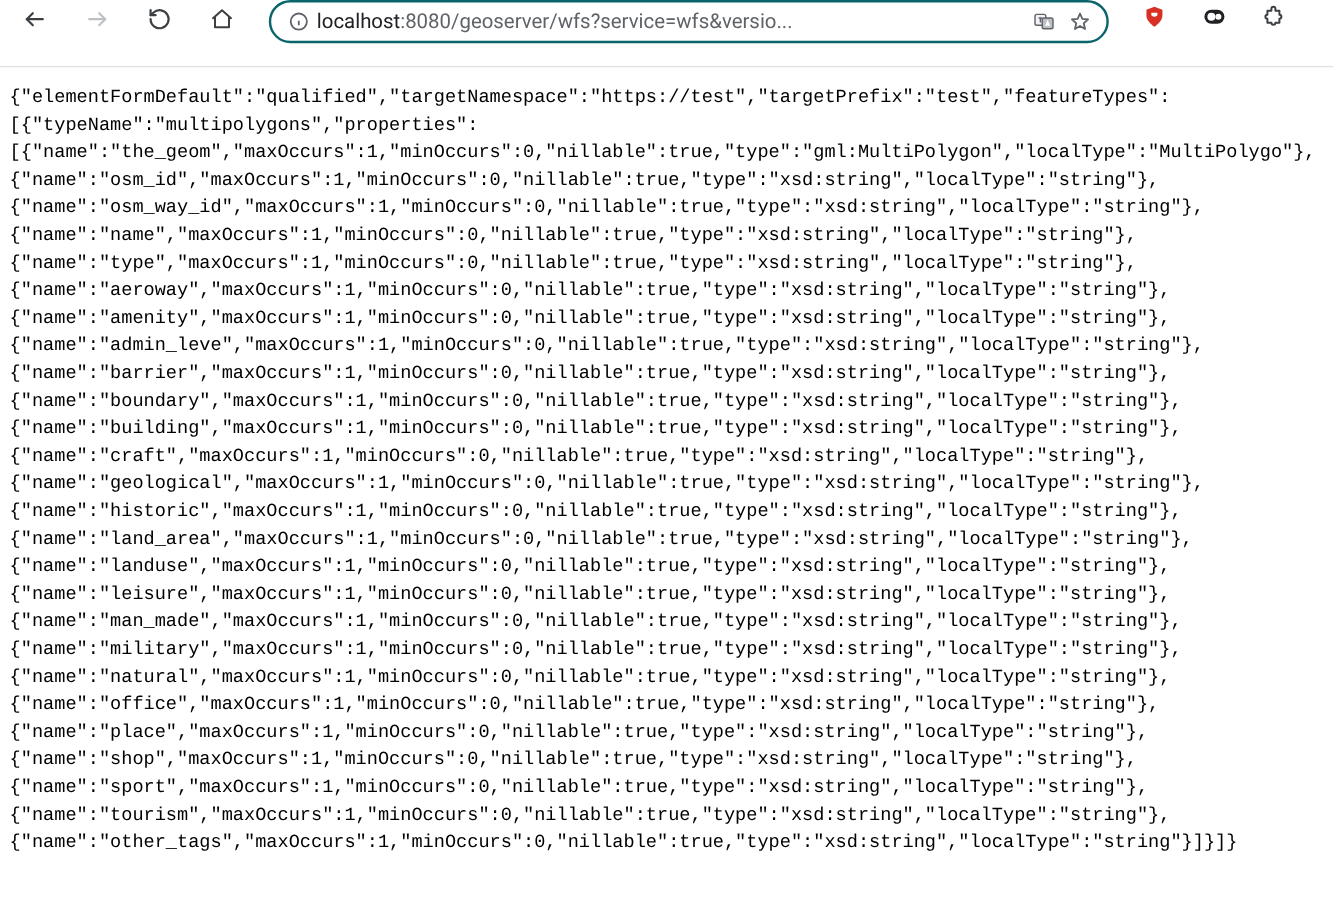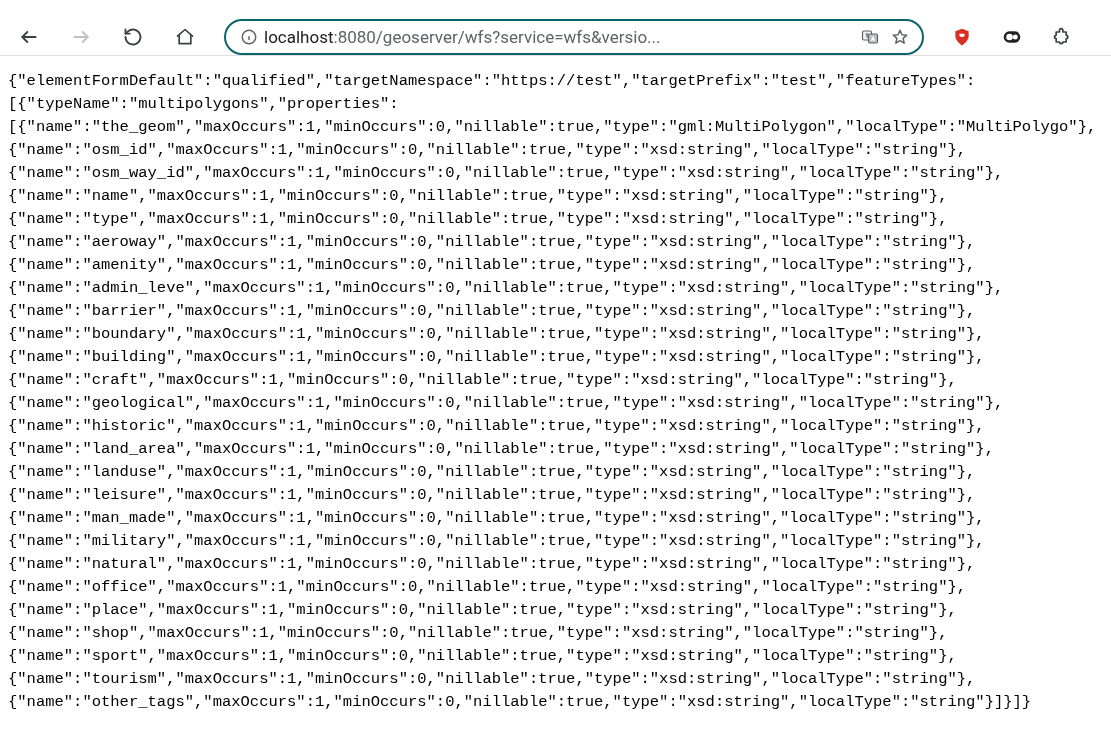--- a/index.html
+++ b/index.html
@@ -1,20 +1,20 @@
 <!DOCTYPE html>
 <html><head>
   <meta charset="utf-8">
   <style>
     * { margin: 0; padding: 0; box-sizing: border-box; }
     body { font-family: -apple-system, BlinkMacSystemFont, "Segoe UI", Roboto, sans-serif; background: #fff; width: 1111px; }
     .toolbar {
       height: 56px;
       display: flex;
-      align-items: flex-end;
+      align-items: flex-start;
       gap: 18px;
       padding: 0 12px;
       border-bottom: 1px solid #e0e0e0;
     }
     .nav-btn {
       width: 34px;
       height: 34px;
       display: flex;
       align-items: center;
       justify-content: center;

